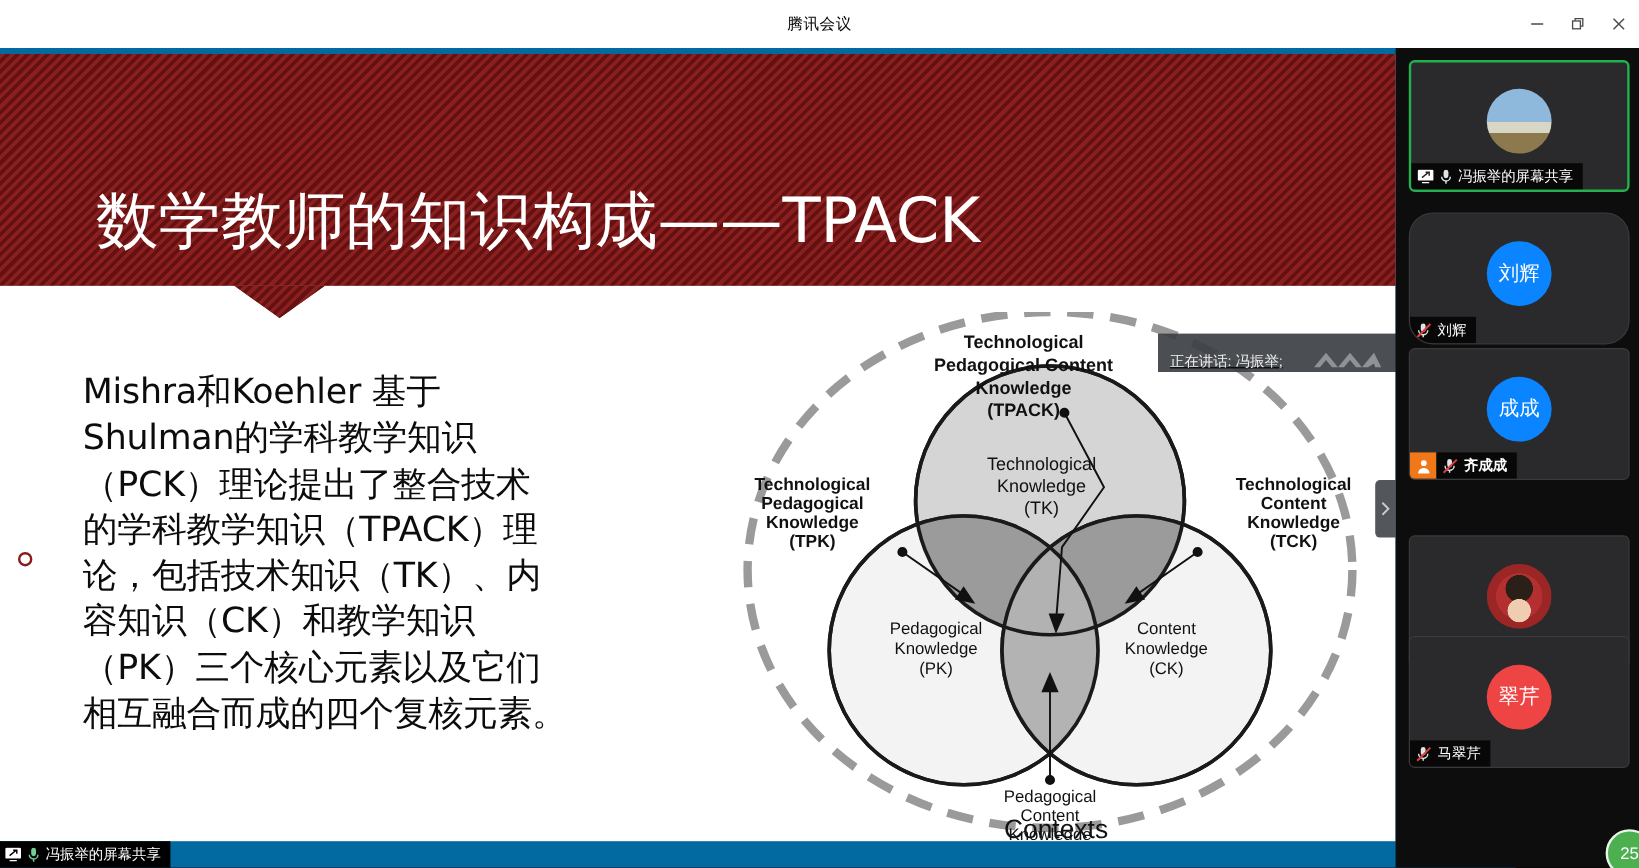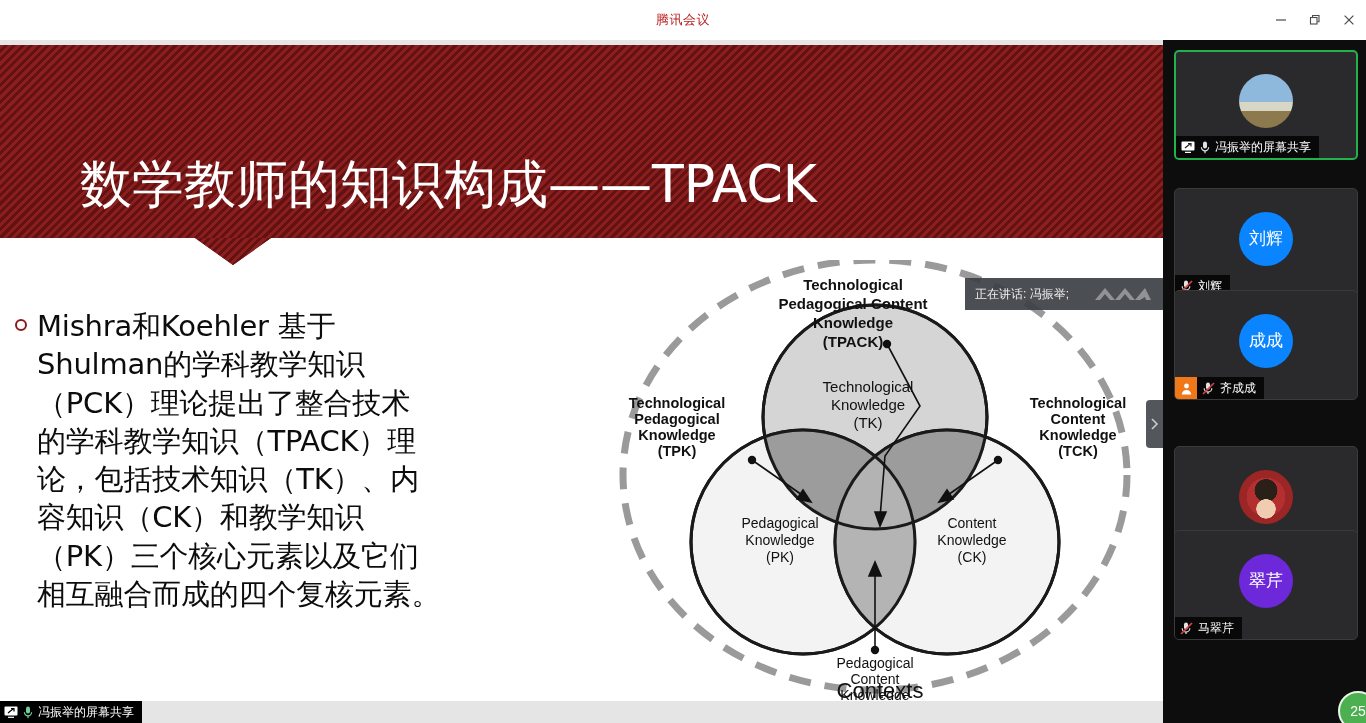--- a/index.html
+++ b/index.html
@@ -10,21 +10,21 @@
     font-family: "Liberation Sans", "DejaVu Sans", sans-serif;
   }
 
   
   #titlebar {
     position: absolute; left: 0; top: 0; width: 1366px; height: 40px;
     background: #ffffff;
     display: flex; align-items: center; justify-content: center;
   }
   #titlebar .title-text {
-    font-size: 13px; color: #b91c1c; letter-spacing: .5px;
+    font-size: 13px; color: #000000; letter-spacing: .5px;
   }
   .win-controls {
     position: absolute; right: 0; top: 0; height: 40px;
     display: flex; align-items: center;
   }
   .win-btn {
     width: 34px; height: 40px;
     display: flex; align-items: center; justify-content: center;
     color: #4a4a4a;
   }
@@ -32,21 +32,21 @@
 
   
   #app {
     position: absolute; left: 0; top: 40px; width: 1366px; height: 683px;
     background: #000;
   }
 
   
   #share-area {
     position: absolute; left: 0; top: 0; width: 1263px; height: 683px;
-    background: #e5e5e5;
+    background: #0369a1;
   }
   #slide {
     position: absolute; left: 0; top: 5px; width: 1163px; height: 656px;
     background: #ffffff;
     overflow: hidden;
   }
   #banner {
     position: absolute; left: 0; top: 0; width: 1163px; height: 193px;
     background:
       repeating-linear-gradient(135deg,
@@ -77,21 +77,21 @@
     font-size: 52px;
     font-weight: 400;
     white-space: nowrap;
     font-family: "DejaVu Sans", "Liberation Sans", sans-serif;
   }
 
   
   #slide-body {
     position: absolute; left: 10px; top: 262px; width: 520px;
   }
-  .bullet-row { display: flex; align-items: flex-start; }
+  .bullet-row { display: flex; align-items: center; gap: 32px; }
   .bullet-mark {
     flex: 0 0 auto;
     width: 12px; height: 12px;
     border: 2px solid #8b1a1a;
     border-radius: 50%;
     margin: 12px 10px 0 5px;
   }
   .bullet-text {
     font-size: 29px; line-height: 1.32; color: #0c0c0c;
     font-family: "DejaVu Sans", "Liberation Sans", sans-serif;
@@ -101,22 +101,23 @@
 
   
   #tpack { position: absolute; left: 600px; top: 215px; width: 560px; height: 440px; }
   #tpack svg { display: block; }
 
   
   #speaking-toast {
     position: absolute; left: 965px; top: 238px;
     width: 216px; height: 32px;
     background: rgba(60,63,68,0.92);
-    display: flex; align-items: center; gap: 6px;
+    display: flex; align-items: flex-end; gap: 6px;
     padding-left: 10px;
+    text-decoration: underline;
   }
   #speaking-toast .toast-text { color: #f0f0f0; font-size: 12px; white-space: nowrap; }
   #speaking-toast .wave { margin-left: 18px; opacity: .55; }
 
   
   #panel-handle {
     position: absolute; left: 1146px; top: 360px;
     width: 17px; height: 48px;
     background: #53565b;
     border-radius: 4px 0 0 4px;
@@ -149,21 +150,21 @@
   .tile.active { border: 2px solid #22b14c; }
   .tile .avatar-circle {
     position: absolute; left: 50%; top: 46%;
     transform: translate(-50%,-50%);
     width: 54px; height: 54px; border-radius: 50%;
     display: flex; align-items: center; justify-content: center;
     color: #fff; font-size: 17px;
     font-family: "DejaVu Sans", "Liberation Sans", sans-serif;
   }
   .avatar-blue { background: #0a84ff; }
-  .avatar-blue-2 { background: #6d28d9; }
+  .avatar-blue-2 { background: #ef4444; }
   .avatar-photo {
     background:
       radial-gradient(circle at 50% 72%, #f0cdb0 0 20%, rgba(240,205,176,0) 21%),
       radial-gradient(circle at 50% 38%, #2b2018 0 26%, rgba(43,32,24,0) 27%),
       radial-gradient(circle at 50% 50%, #b43030 0 50%, rgba(180,48,48,0) 51%),
       #9c2626;
   }
   .avatar-scene {
     background: linear-gradient(#8fb8dd 0 52%, #d8d6c4 52% 68%, #8c7a4e 68% 100%);
   }
@@ -176,21 +177,21 @@
     padding: 0 8px 0 5px;
     color: #fff; font-size: 12px;
     white-space: nowrap;
   }
   .host-badge {
     position: absolute; left: 0; bottom: 0;
     width: 22px; height: 22px;
     background: #f07818;
     display: flex; align-items: center; justify-content: center;
   }
-  .namebar.with-host { left: 22px; }
+  .namebar.with-host { left: 22px; font-weight: bold; }
   .icon { display: inline-flex; align-items: center; }
 
   
   #count-badge {
     position: absolute; left: 1338px; top: 691px;
     width: 40px; height: 40px; border-radius: 50%;
     background: #4caf50;
     border: 2px solid #e8f5e9;
     display: flex; align-items: center; justify-content: center;
     color: #fff; font-size: 14px;
@@ -403,21 +404,21 @@
           <svg width="10" height="13" viewBox="0 0 10 13">
             <rect x="3" y="0.5" width="4" height="7" rx="2" fill="#dfe3e6"></rect>
             <path d="M1.4 6.2a3.6 3.6 0 0 0 7.2 0" stroke="#dfe3e6" stroke-width="1.2" fill="none"></path>
             <line x1="5" y1="9.8" x2="5" y2="12.2" stroke="#dfe3e6" stroke-width="1.2"></line>
           </svg>
         </span>
         <span>冯振举的屏幕共享</span>
       </div>
     </div>
 
-    <div class="tile" style="top:148px;">
+    <div class="tile" style="top:137px;border-radius:20px;">
       <div class="avatar-circle avatar-blue">刘辉</div>
       <div class="namebar">
         <span class="icon">
           <svg width="13" height="13" viewBox="0 0 13 13">
             <rect x="4" y="0.5" width="4" height="7" rx="2" fill="#dfe3e6"></rect>
             <path d="M2.2 6.2a3.8 3.8 0 0 0 7.6 0" stroke="#dfe3e6" stroke-width="1.2" fill="none"></path>
             <line x1="6" y1="9.8" x2="6" y2="12" stroke="#dfe3e6" stroke-width="1.2"></line>
             <line x1="1" y1="12" x2="12" y2="1" stroke="#e04040" stroke-width="1.6"></line>
           </svg>
         </span>

